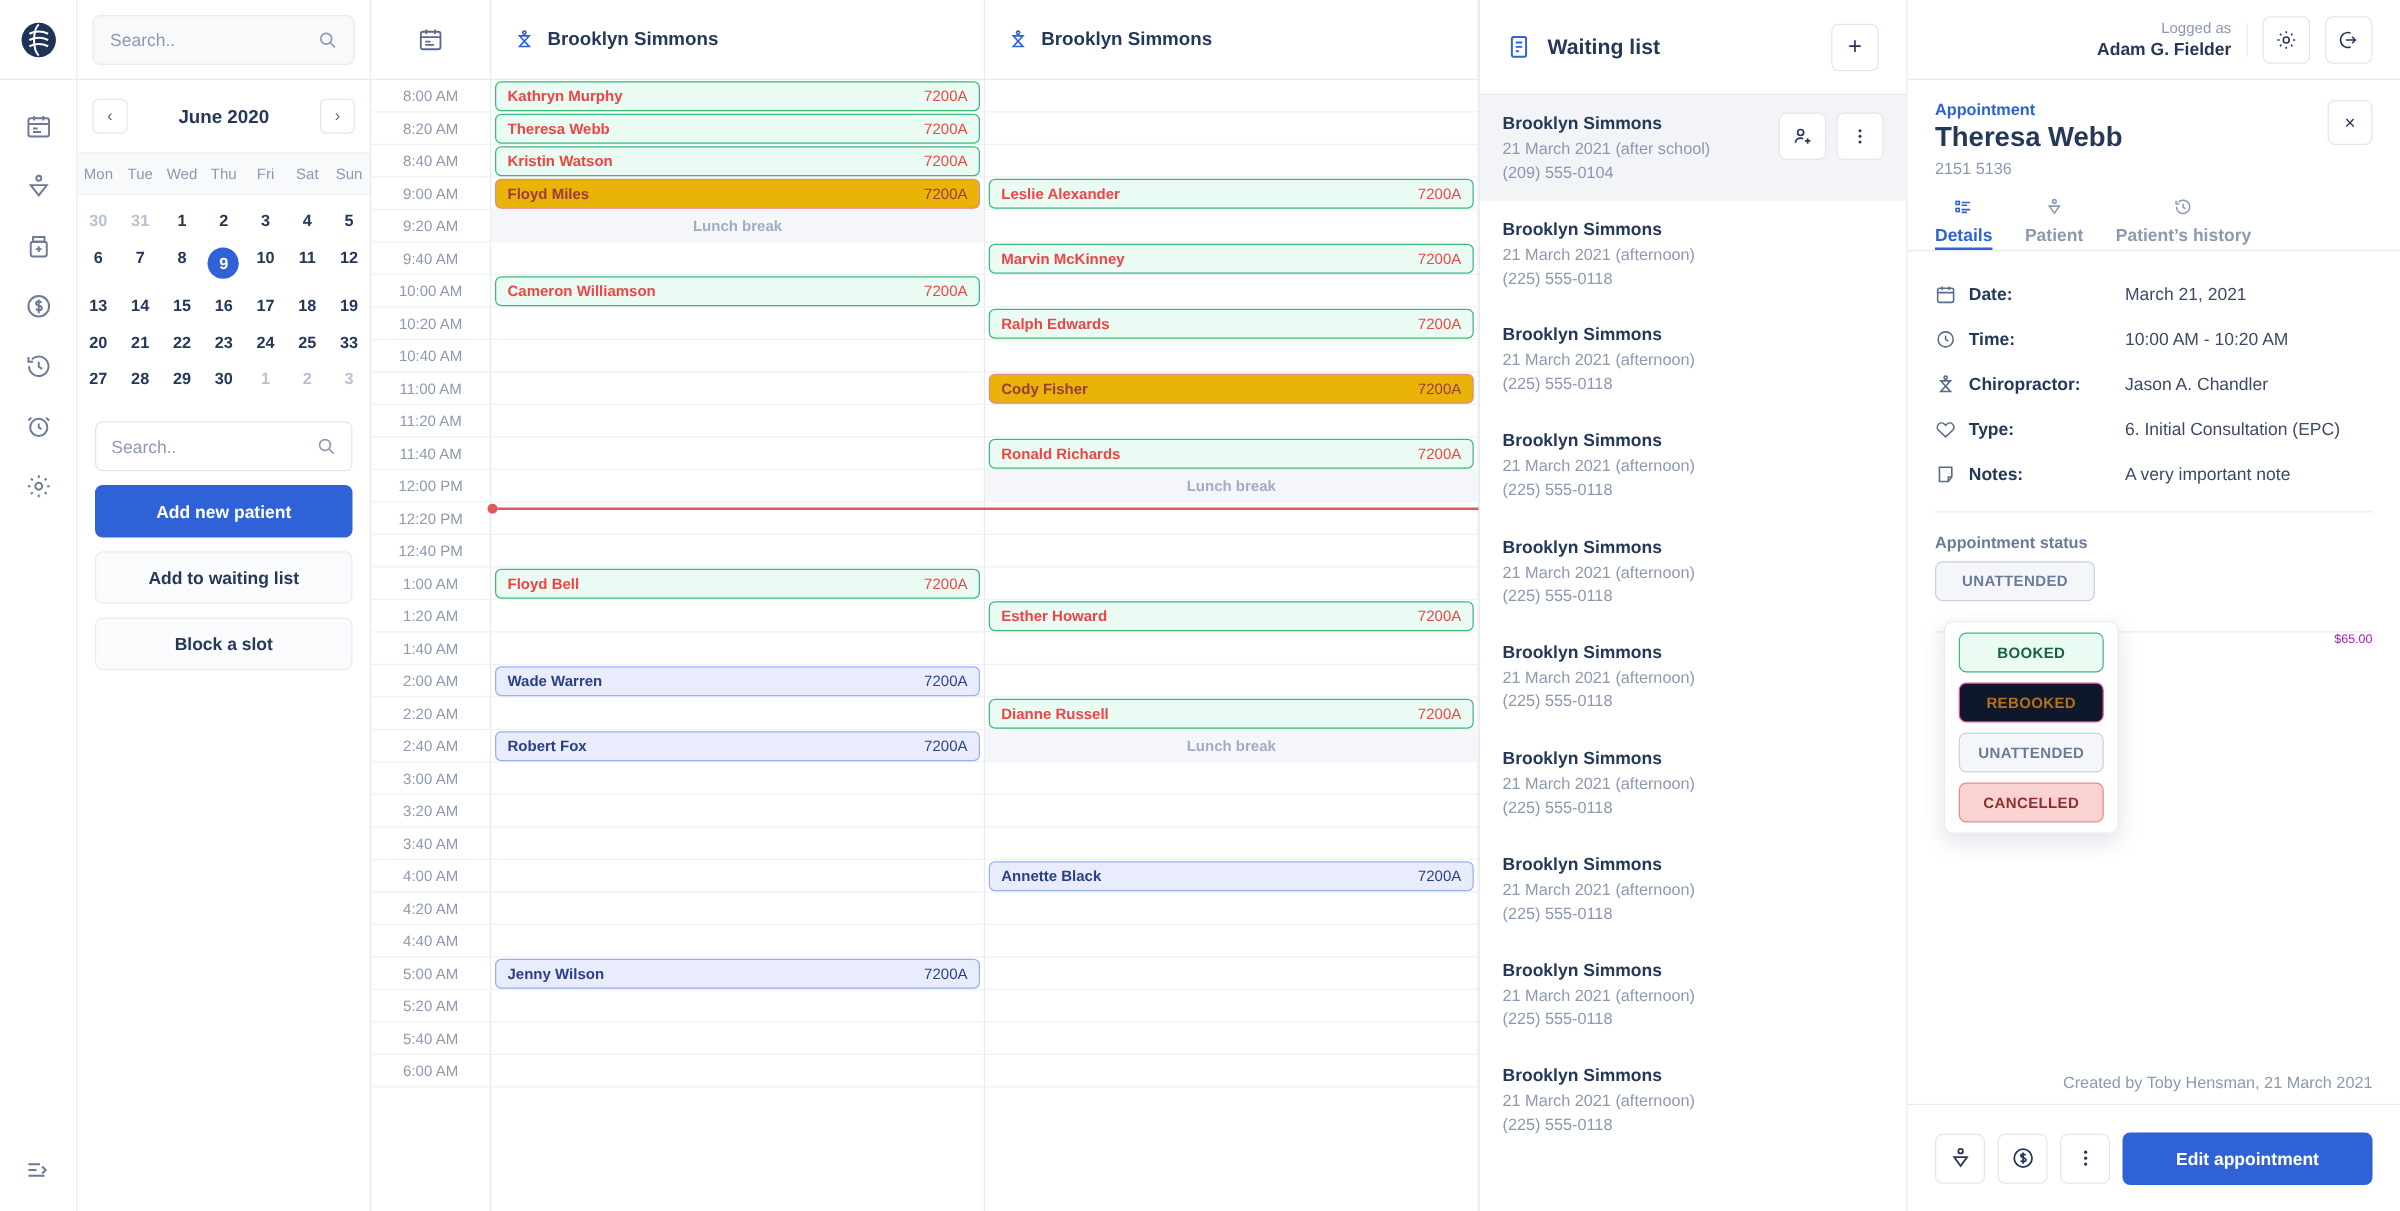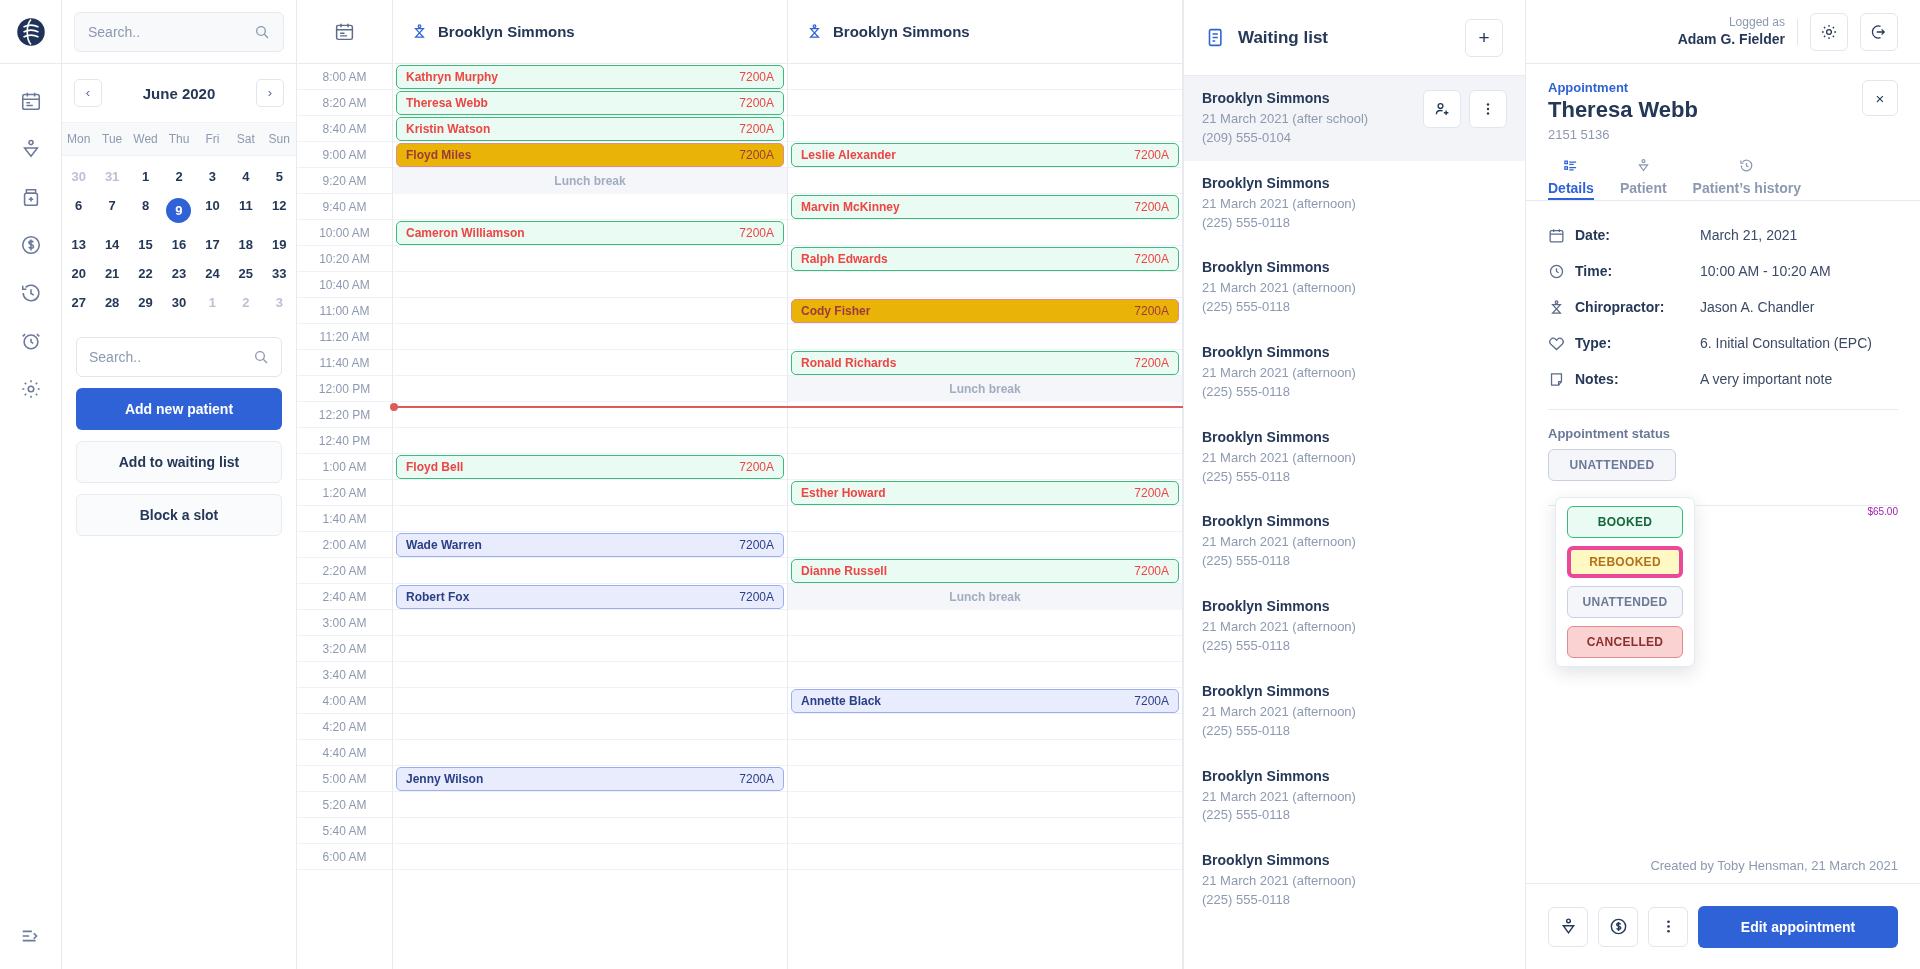--- a/index.html
+++ b/index.html
@@ -104,21 +104,21 @@
   .tab.sel { color: #2f62d6; border-bottom-color: #2f62d6; }
   .drows { padding: 16px 22px 0; }
   .drow { display: flex; align-items: center; height: 36px; }
   .drow .lbl { display: flex; align-items: center; gap: 10px; width: 152px; font-size: 14px; font-weight: bold; color: #253858; }
   .drow .val { font-size: 14px; color: #3c4a66; }
   .sec-sep { height: 1px; background: #e7ebf0; margin: 12px 22px 0; }
   .status-lbl { padding: 16px 22px 0; font-size: 13px; font-weight: bold; color: #6b7a99; }
   .pill { display: inline-flex; align-items: center; justify-content: center; height: 32px; min-width: 128px; padding: 0 14px; border-radius: 6px; font-size: 12px; font-weight: bold; letter-spacing: .3px; cursor: pointer; }
   .p-unatt { background: #f4f6f9; border: 1px solid #c9d1e0; color: #6b7a99; }
   .p-booked { background: #e9fbf2; border: 1px solid #3cba7c; color: #14663d; }
-  .p-rebook { background: #fef9c3; border: 4px solid #ec4899; color: #b5711a; }
+  .p-rebook { background: #0f172a; border: 1px solid #ec4899; color: #b5711a; }
   .p-cancel { background: #fbd2d2; border: 1px solid #e08c8c; color: #8d2f2f; }
   .status-cur { padding: 8px 22px 0; }
   .dropdown { position: absolute; left: 29px; top: 497px; width: 140px; background: #fff; border: 1px solid #e7ebf0; border-radius: 7px; box-shadow: 0 6px 18px rgba(28,42,74,.13); padding: 8px 11px; display: flex; flex-direction: column; gap: 8px; z-index: 20; }
   .dropdown .pill { min-width: 112px; }
   .price-row { display:flex; justify-content:flex-end; padding: 0 22px; font-size: 10px; color: #a21caf; }
   .created { text-align: right; padding: 0 22px; font-size: 13px; color: #8d99b0; position: absolute; right: 0; left: 0; bottom: 96px; }
   .dt-foot { position: absolute; left: 0; right: 0; bottom: 0; height: 86px; border-top: 1px solid #e7ebf0; display: flex; align-items: center; gap: 10px; padding: 0 22px; }
   .footbtn { width: 40px; height: 40px; border: 1px solid #e1e6ee; border-radius: 6px; background: #fff; display:flex;align-items:center;justify-content:center; color:#253858; cursor:pointer; }
   .editbtn { flex: 1; height: 42px; background: #2f62d6; color: #fff; border: none; border-radius: 6px; font-size: 14px; font-weight: bold; cursor: pointer; }
   svg { display: block; }

